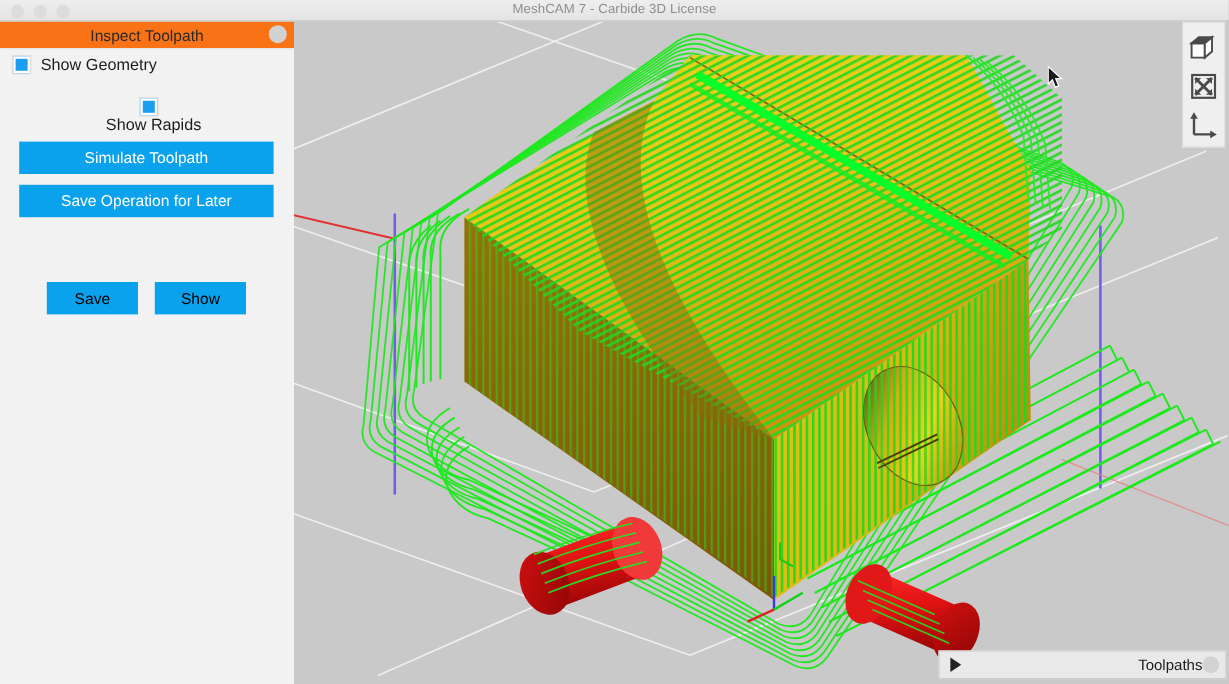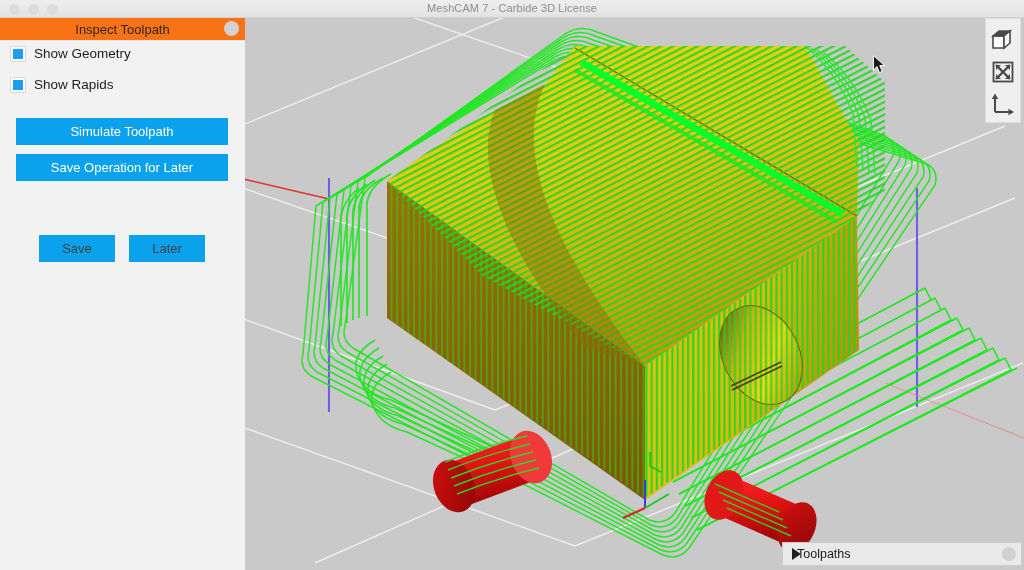--- a/index.html
+++ b/index.html
@@ -69,21 +69,21 @@
   }
   .panel-sep {
     height: 1px; background: #e6e6e6; width: 100%;
   }
 
   .checkrow {
     display: flex; align-items: center;
     padding-left: 11px;
     height: 25px;
   }
-  .checkrow + .checkrow { margin-top: 6px; }
+  .checkrow + .checkrow { margin-top: 16px; flex-direction: column; }
   .chk {
     width: 14px; height: 14px;
     background: #1b9df0;
     border: 2px solid #ffffff;
     box-shadow: 0 0 0 1px #d9d9d9;
     margin-right: 9px;
     flex: 0 0 auto;
   }
   .chk-label {
     font-size: 13.5px;
@@ -106,21 +106,21 @@
     line-height: 27px;
     padding: 0;
   }
   #btn-simulate { top: 100px; }
   #btn-saveop   { top: 136px; }
 
   .small-btn {
     position: absolute;
     width: 76px; height: 27px;
     background: #0aa2ec;
-    color: #404040;
+    color: #000000;
     font-size: 13px;
     font-family: "Liberation Sans", sans-serif;
     border: none;
     cursor: pointer;
     text-align: center;
     line-height: 27px;
     padding: 0;
   }
   #btn-save { left: 39px; top: 217px; }
   #btn-done { left: 129px; top: 217px; }
@@ -165,21 +165,21 @@
   .tp-triangle {
     margin-left: 9px;
     width: 0; height: 0;
     border-left: 9px solid #222222;
     border-top: 6.5px solid transparent;
     border-bottom: 6.5px solid transparent;
     cursor: pointer;
   }
   .tp-label {
     flex: 1;
-    text-align: left;
+    text-align: right;
     font-size: 12.5px;
     color: #1b1b1b;
     user-select: none;
     margin-left: -4px;
   }
   .tp-knob {
     width: 14px; height: 14px; border-radius: 50%;
     background: #d2d2d2;
     margin-right: 5px;
   }
@@ -440,21 +440,21 @@
       <span class="chk"></span>
       <span class="chk-label">Show Rapids</span>
     </div>
 
     <button id="btn-saveop" class="wide-btn">Save Operation for Later</button>
 
     <button id="btn-simulate" class="wide-btn">Simulate Toolpath</button>
 
     <button id="btn-save" class="small-btn">Save</button>
 
-    <button id="btn-done" class="small-btn">Later</button>
+    <button id="btn-done" class="small-btn">Show</button>
   </div>
 
   <div class="view-toolbar">
 
     <button class="vt-btn">
       <svg width="24" height="22" viewBox="0 0 24 22">
         <polygon points="2,7 13,7 13,19 2,19" fill="#ffffff" stroke="#4a4a4a" stroke-width="1.6"></polygon>
         <polygon points="2,7 8,2 19,2 13,7" fill="#4a4a4a" stroke="#4a4a4a" stroke-width="1.6"></polygon>
         <polygon points="13,7 19,2 19,14 13,19" fill="#ffffff" stroke="#4a4a4a" stroke-width="1.6"></polygon>
       </svg>

